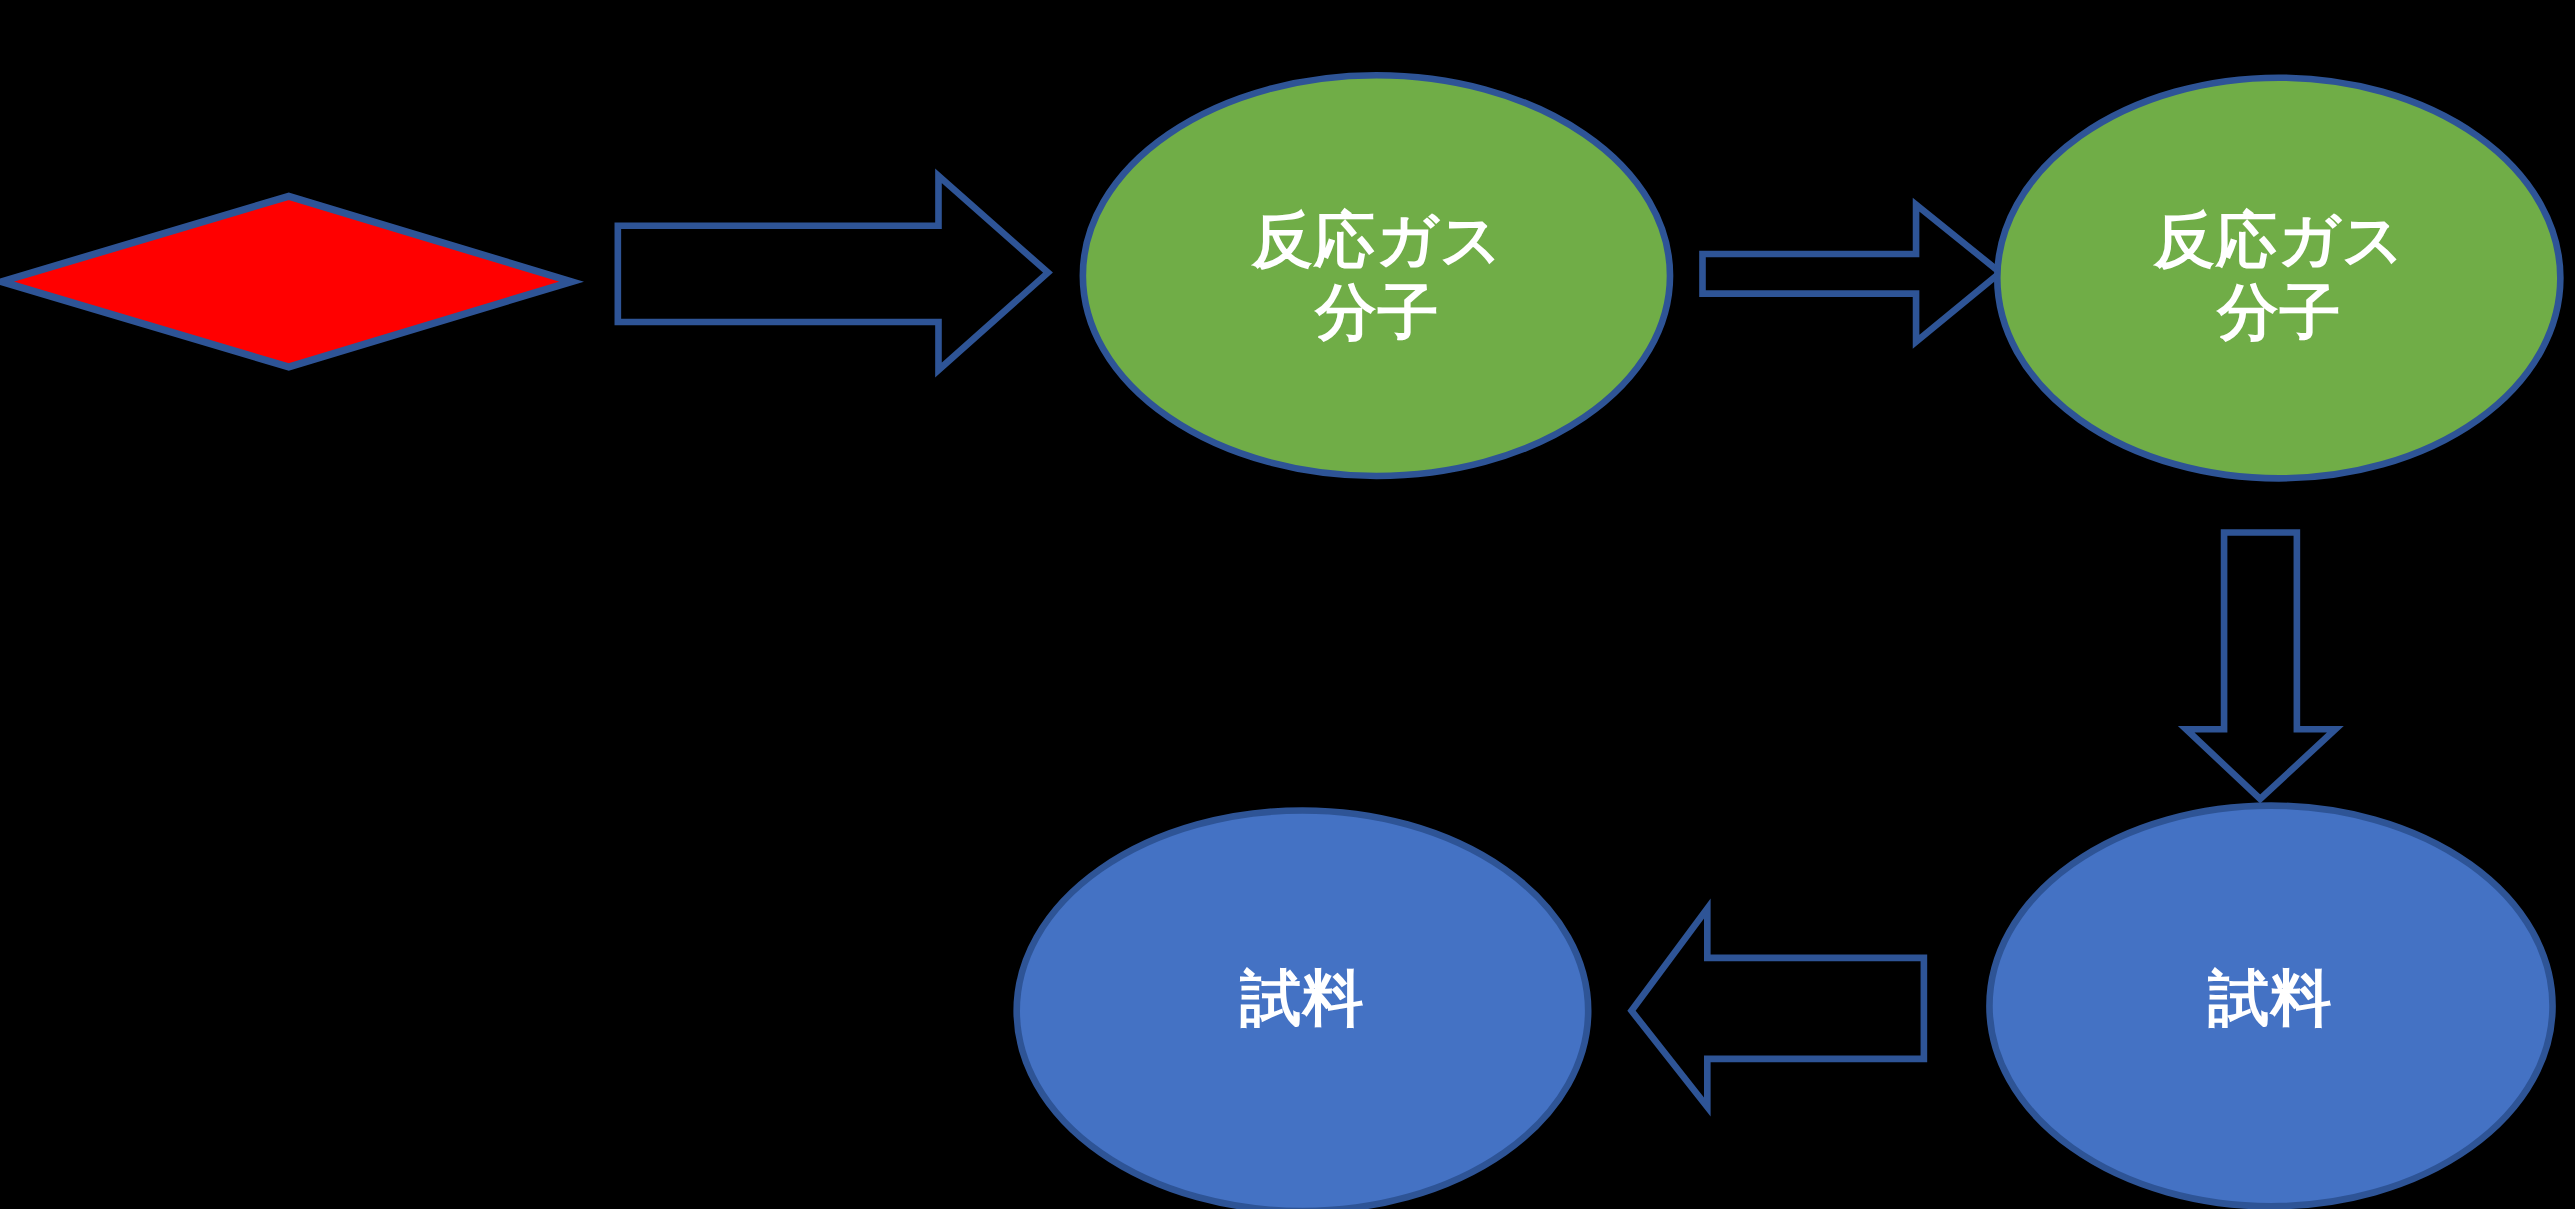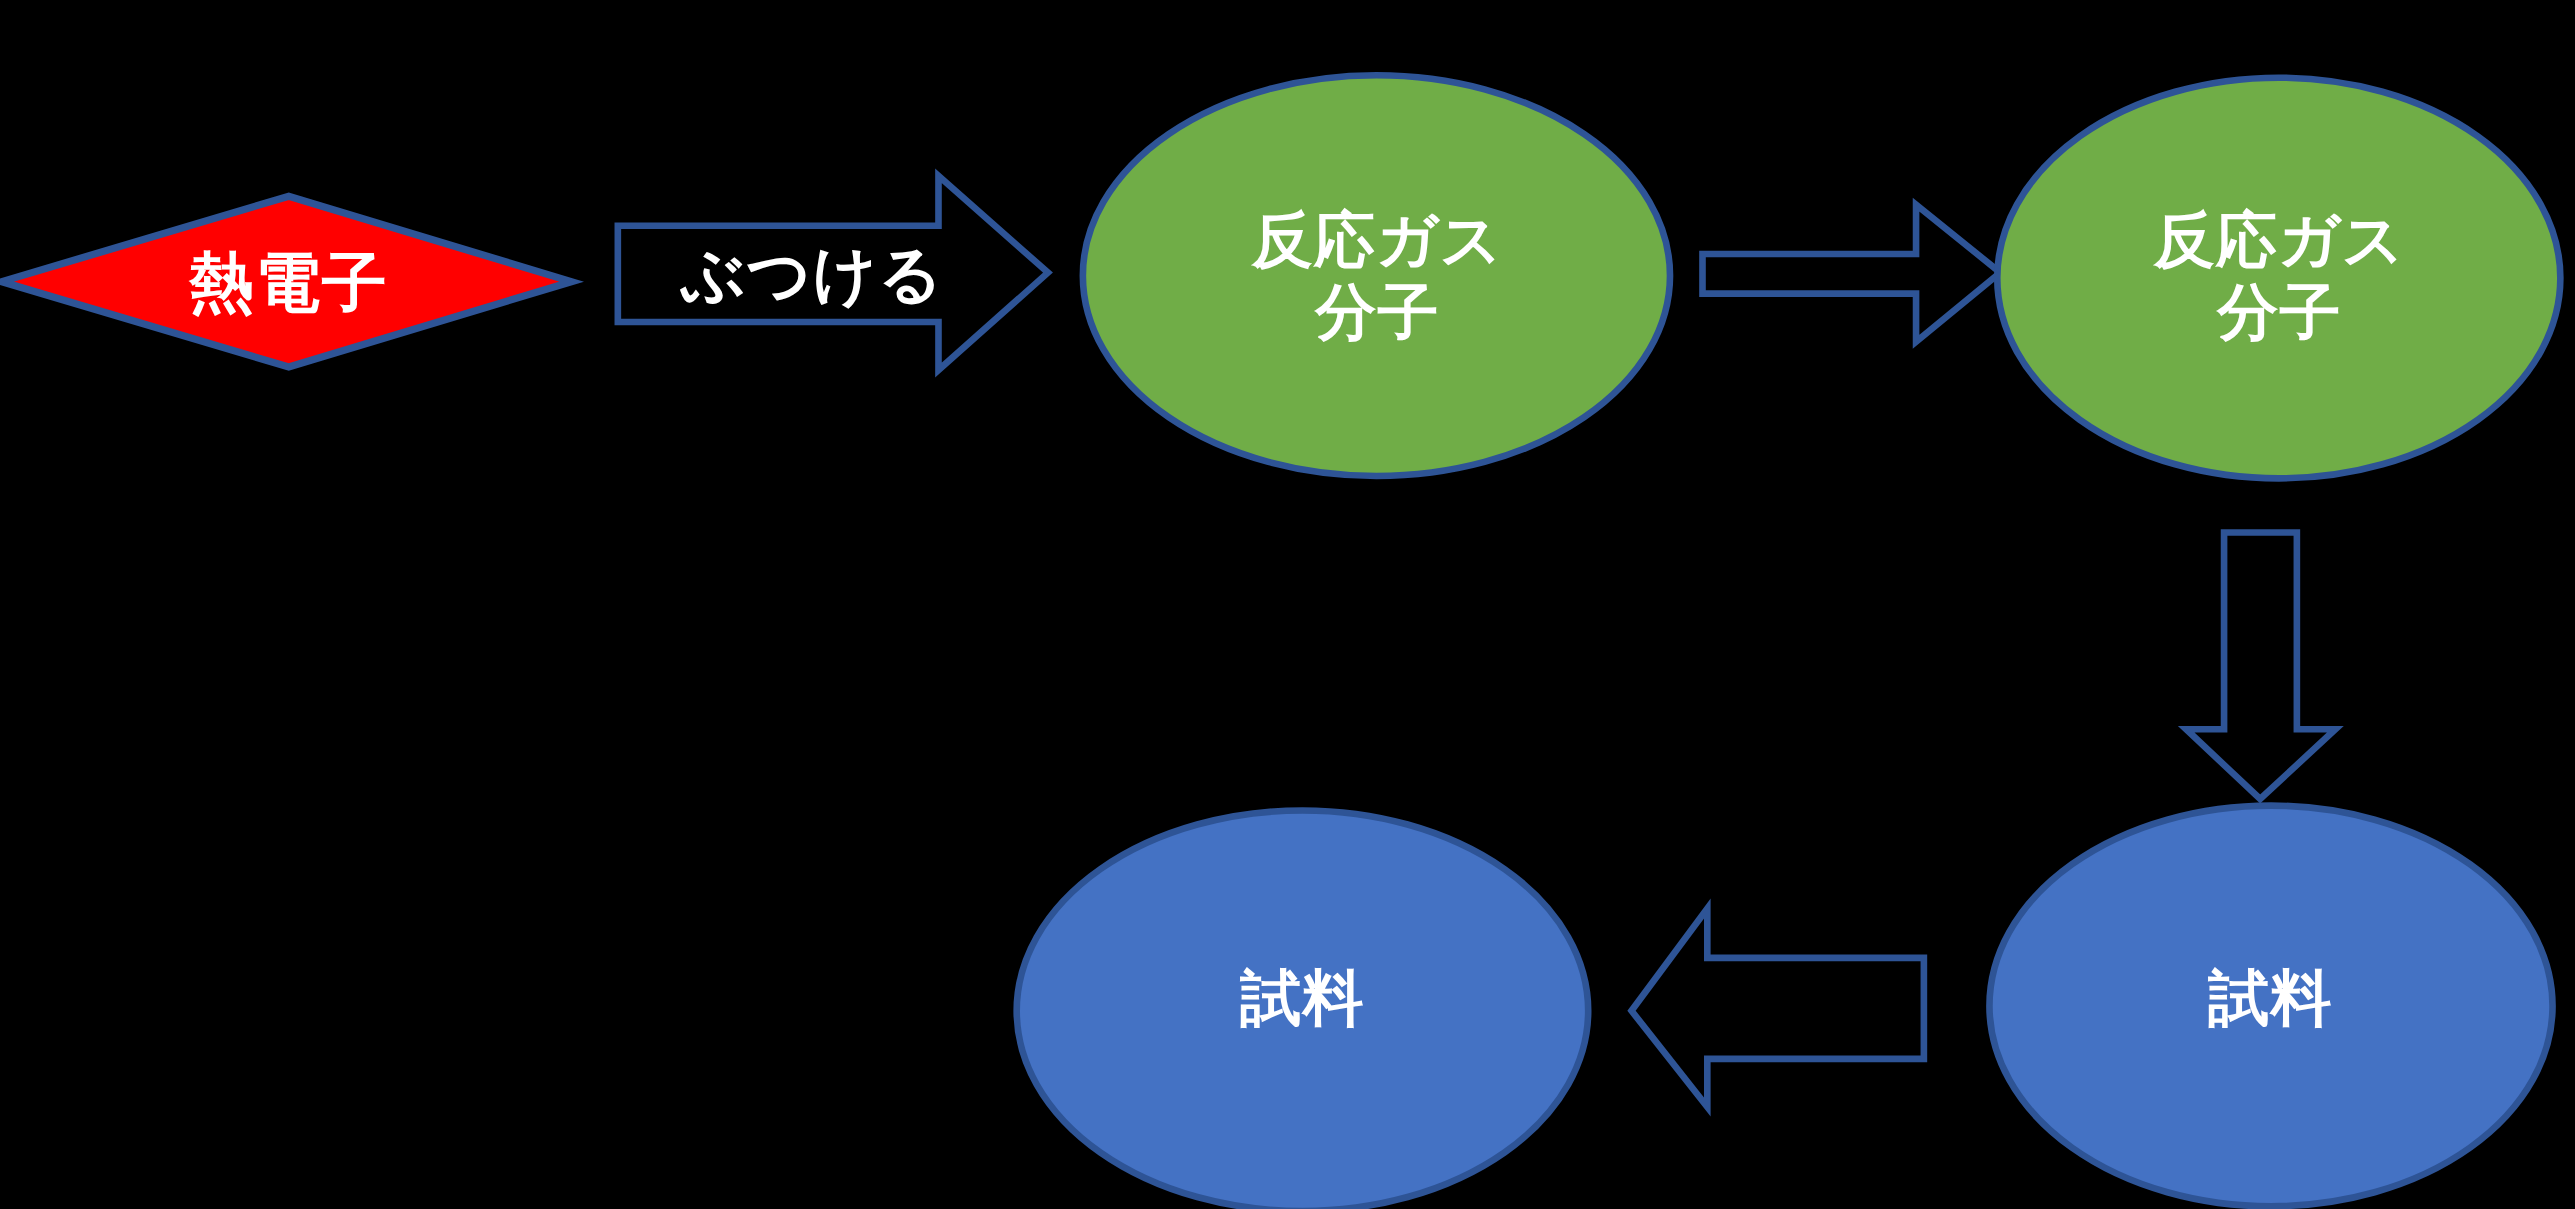--- a/index.html
+++ b/index.html
@@ -106,27 +106,21 @@
     <polygon points="3697,885 3818,885 3818,1212 3882,1212 3757,1328 3634,1212 3697,1212" fill="none" stroke="#2E5496" stroke-width="11" stroke-linejoin="miter"></polygon>
 
     <ellipse cx="3775" cy="1672" rx="468" ry="333" fill="#4472C4" stroke="#2E5496" stroke-width="11"></ellipse>
 
     <polygon points="3198,1592 2838,1592 2838,1510 2712,1680 2838,1840 2838,1760 3198,1760" fill="none" stroke="#2E5496" stroke-width="11" stroke-linejoin="miter"></polygon>
 
     <ellipse cx="2165" cy="1680" rx="475" ry="333" fill="#4472C4" stroke="#2E5496" stroke-width="11"></ellipse>
 
   </svg>
 
-  <div class="shape-label label-diamond">
-    <span class="label-line">熱電子</span>
-  </div>
 
-  <div class="shape-label label-arrow-1">
-    <span class="label-line">ぶつける</span>
-  </div>
 
   <div class="shape-label label-ellipse-gas-1">
     <span class="label-line">反応ガス</span>
     <span class="label-line">分子</span>
   </div>
 
   <div class="shape-label label-ellipse-gas-2">
     <span class="label-line">反応ガス</span>
     <span class="label-line">分子</span>
   </div>

